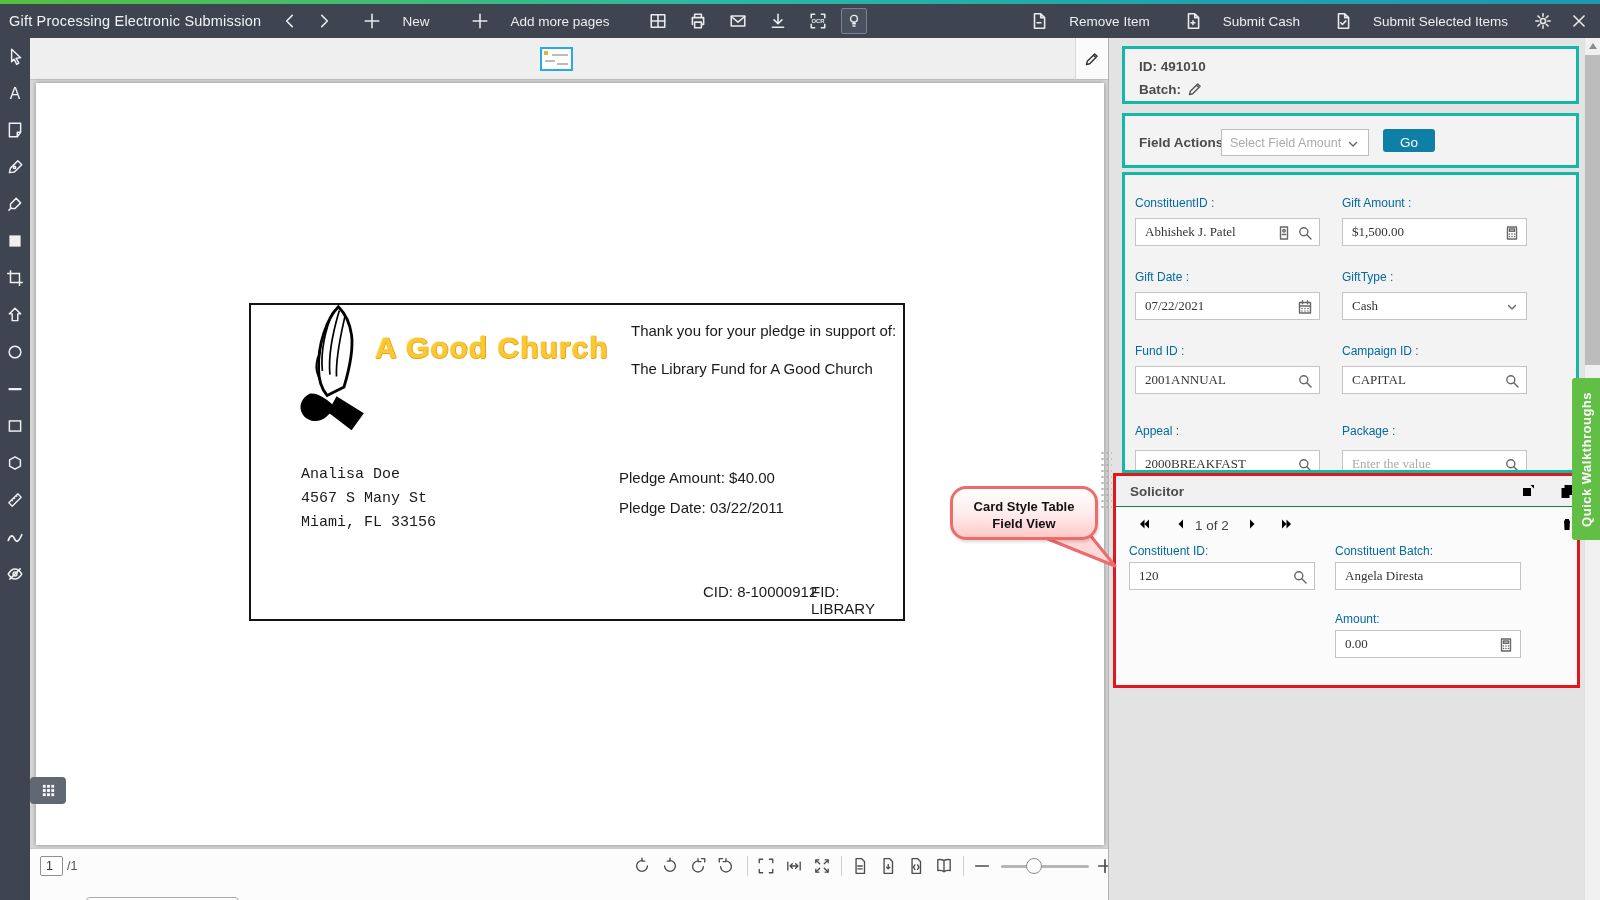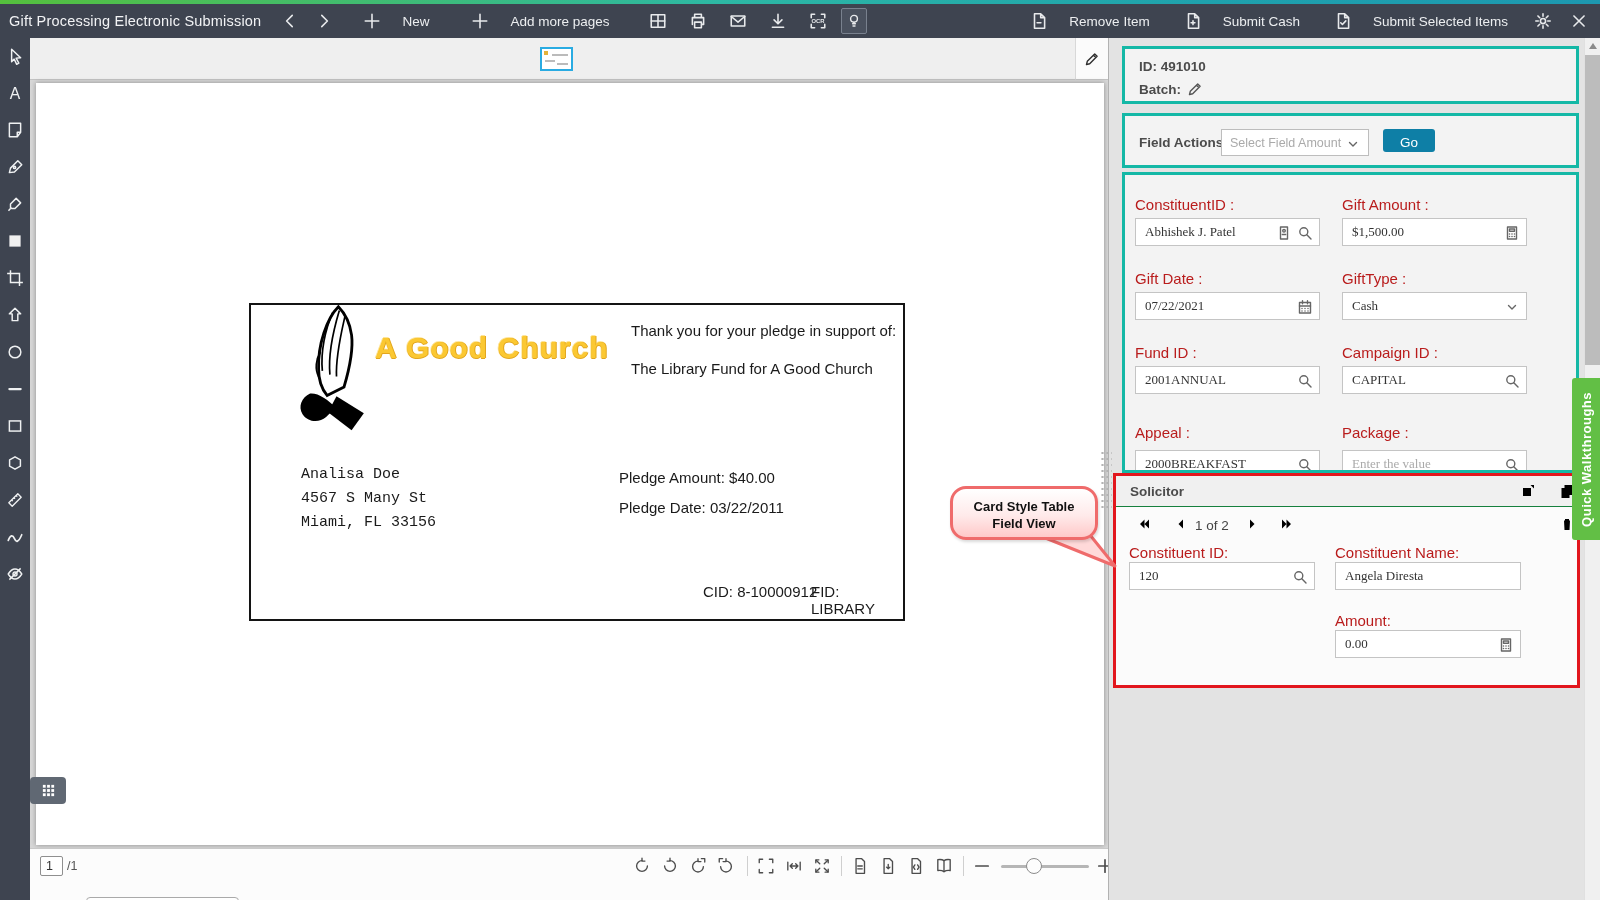--- a/index.html
+++ b/index.html
@@ -55,21 +55,21 @@
   #fileinput { left:56px; top:7px; width:153px; border-radius:4px !important; border-color:#aaa !important;margin-top:41px; }
   .vico { position:absolute; top:8px; width:18px; height:18px; color:#4c4c4c; }
   .vico svg { stroke:currentColor; fill:none; stroke-width:1.2; stroke-linecap:round; stroke-linejoin:round; }
   .vdiv { position:absolute; top:7px; width:1px; height:20px; background:#cfcfcf; }
   #zoomtrack { left:925px; top:16px; width:88px; height:3px; background:#b6b6b6; border-radius:2px; }
   #zoomknob { left:948px; top:9px; width:16px; height:16px; border-radius:50%; background:#fdfdfd; border:1.5px solid #8b8b8b; }
 
   
   #panel { left:1108px; top:38px; width:476px; height:862px; background:#e3e3e3; border-left:1px solid #b2b2b2; }
   .card { position:absolute; left:13px; width:457px; background:#f3f3f3; border:3px solid #14b8a6; }
-  .plabel { position:absolute; font-size:15px; color:#b91c1c; }
+  .plabel { position:absolute; font-size:12px; color:#0369a1; }
   .pbold { font-size:13.5px; font-weight:bold; color:#4b4b4b; }
   .pin { position:absolute; height:28px; background:#fff; border:1px solid #c4c4c4; }
   .pin input { width:100%; height:100%; border:0; outline:none; padding:0 26px 0 9px; font-size:13px; color:#333; font-family:Liberation Serif, serif; background:transparent; }
   .pin input::placeholder { color:#aaa; }
   .pico { position:absolute; top:6px; width:16px; height:16px; color:#666; }
   .col1 { left:10px; width:185px; } .col2 { left:217px; width:185px; }
   #card-id { top:8px; height:58px; }
   #card-actions { top:75px; height:55px; }
   #fa-dd { position:absolute; left:96px; top:13px; width:148px; height:27px; background:#fff; border:1px solid #bdbdbd; font-size:12.5px; color:#aaa; line-height:26px; padding-left:8px; }
   #go-btn { position:absolute; left:258px; top:13px; width:52px; height:23px; background:#0e7fa6; color:#fff; font-size:13.5px; text-align:center; line-height:28px; border-radius:3px; }
@@ -610,21 +610,21 @@
   <span class="plabel" style="left:13px;top:68px">Constituent ID:</span>
   <div class="pin" style="left:13px;top:86px;width:186px">
     <input value="120" style="">
     <span class="pico" style="right:6px;left:auto">
         <svg viewBox="0 0 16 16">
           <circle cx="6.8" cy="6.8" r="4"></circle>
           <path d="M9.8 9.8 14 14"></path>
         </svg>
       </span>
   </div>
-  <span class="plabel" style="left:219px;top:68px">Constituent Name:</span>
+  <span class="plabel" style="left:219px;top:68px">Constituent Batch:</span>
   <div class="pin" style="left:219px;top:86px;width:186px">
     <input value="Angela Diresta" style="">
   </div>
   <span class="plabel" style="left:219px;top:136px">Amount:</span>
   <div class="pin" style="left:219px;top:154px;width:186px">
     <input value="0.00" style="">
     <span class="pico" style="right:6px;left:auto">
         <svg viewBox="0 0 16 16">
           <rect x="3.5" y="2" width="9" height="12"></rect>
           <rect x="5.5" y="4" width="5" height="2.2"></rect>

